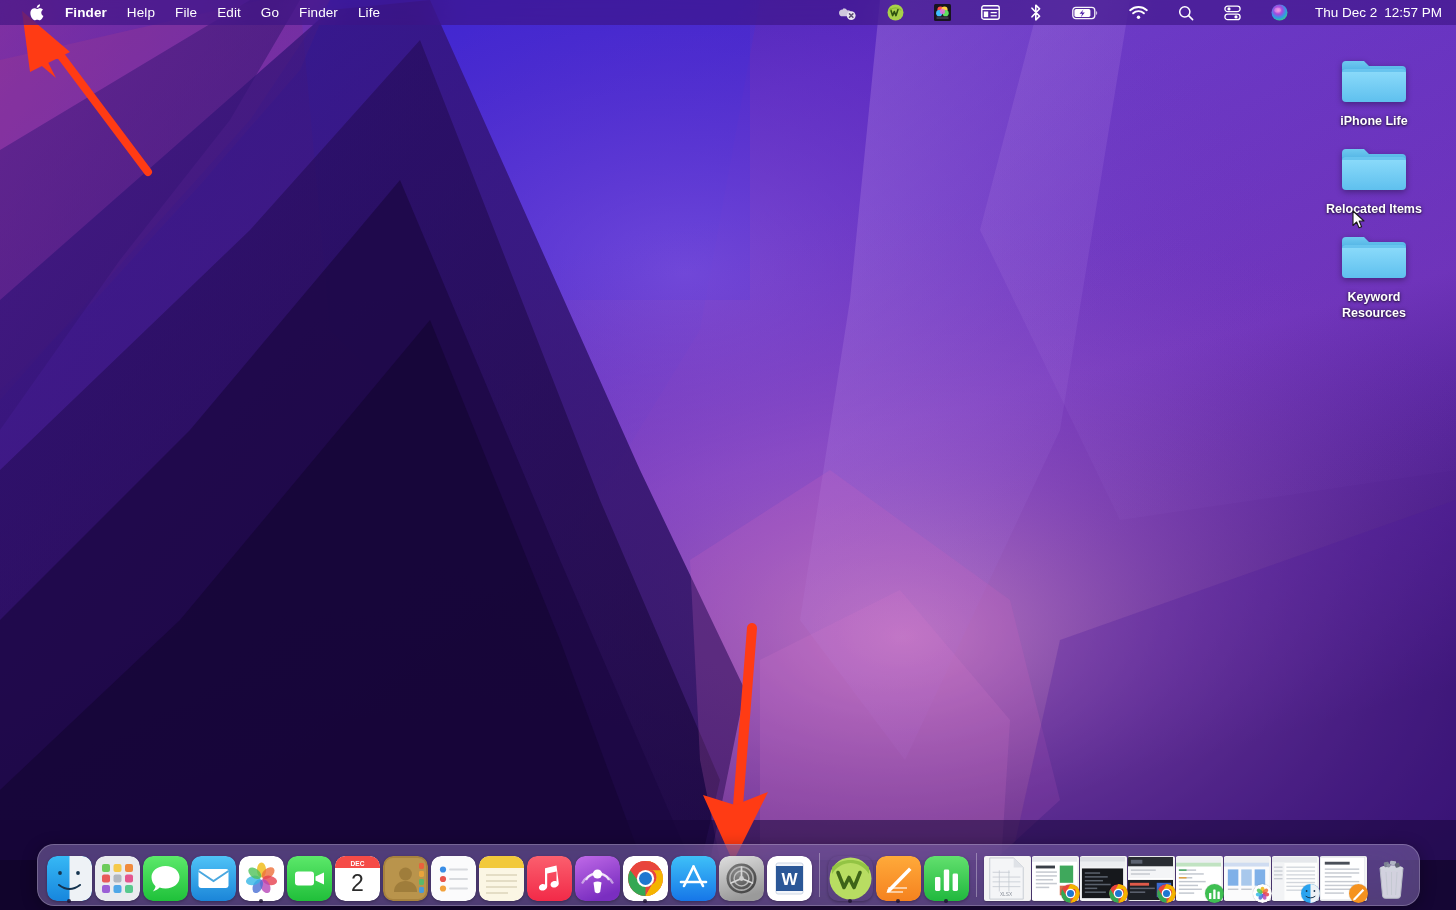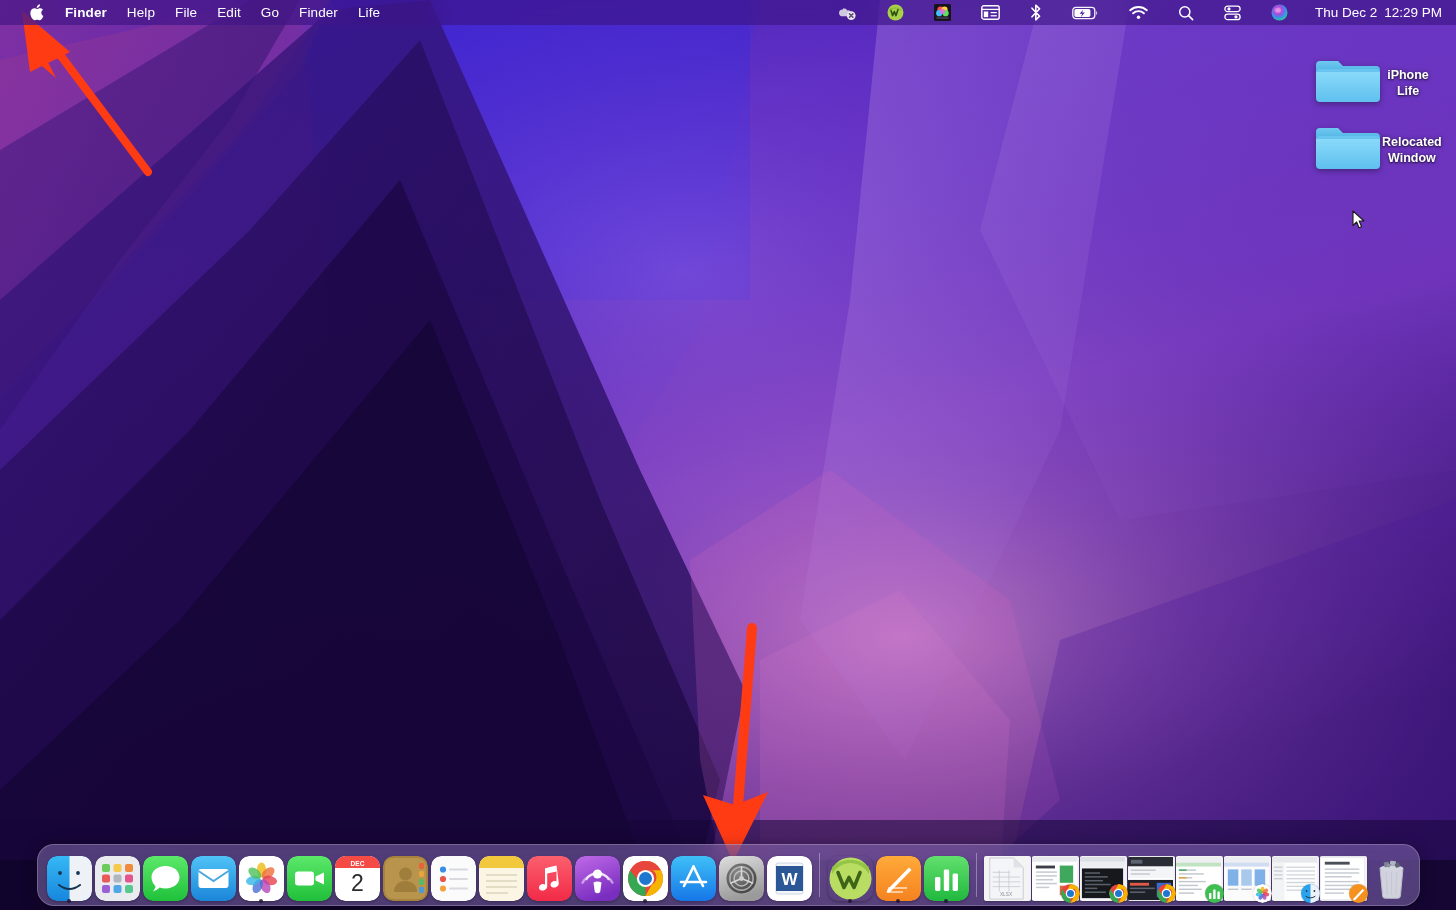--- a/index.html
+++ b/index.html
@@ -53,21 +53,21 @@
 
   
   #desktop-icons {
     position:absolute; top:52px; right:16px;
     width:132px; z-index:20;
     display:flex; flex-direction:column; align-items:center;
     gap:11px;
   }
   .desktop-icon {
     width:120px;
-    display:flex; flex-direction:row; align-items:center;
+    display:flex; flex-direction:column; align-items:center;
     position:relative;
   }
   .folder-glyph { width:68px; height:56px; position:relative; }
   .folder-glyph svg { width:68px; height:56px; display:block;
     filter:drop-shadow(0 2px 3px rgba(0,0,0,0.35)); }
   .desktop-icon .label {
     margin-top:5px;
     font-size:12.5px; font-weight:bold; color:#fff;
     text-align:center; line-height:1.28;
     text-shadow:0 1px 2px rgba(0,0,0,0.65), 0 0 4px rgba(0,0,0,0.45);
@@ -323,21 +323,21 @@
             <stop offset="100%" stop-color="#ef6a3c"></stop>
           </radialGradient>
         </defs>
         <circle cx="8.5" cy="8.5" r="8" fill="url(#siriG)"></circle>
         <ellipse cx="6.6" cy="6.2" rx="3.3" ry="2.4" fill="#ffffff" opacity="0.22"></ellipse>
       </svg>
     </div>
 
     <div id="clock">
       <span class="date">Thu Dec 2</span>
-      <span class="time">12:29 PM</span>
+      <span class="time">12:57 PM</span>
     </div>
   </div>
 </div>
 
 <div id="desktop-icons">
 
   <div class="desktop-icon">
     <div class="folder-glyph">
       <svg viewBox="0 0 68 56" xmlns="http://www.w3.org/2000/svg">
         <defs>
@@ -359,23 +359,33 @@
   </div>
 
   <div class="desktop-icon">
     <div class="folder-glyph">
       <svg viewBox="0 0 68 56" xmlns="http://www.w3.org/2000/svg">
         <path d="M6,9 h18 l5,5 h33 a4,4 0 0 1 4,4 v4 H2 v-9 a4,4 0 0 1 4,-4 z" fill="url(#folderTop)"></path>
         <rect x="2" y="17" width="64" height="33" rx="4" fill="url(#folderBody)"></rect>
         <rect x="2" y="17" width="64" height="3" fill="#4cb3e6" opacity="0.55"></rect>
       </svg>
     </div>
-    <div class="label">Relocated Window</div>
+    <div class="label">Relocated Items</div>
   </div>
 
+  <div class="desktop-icon">
+    <div class="folder-glyph">
+      <svg viewBox="0 0 68 56" xmlns="http://www.w3.org/2000/svg">
+        <path d="M6,9 h18 l5,5 h33 a4,4 0 0 1 4,4 v4 H2 v-9 a4,4 0 0 1 4,-4 z" fill="url(#folderTop)"></path>
+        <rect x="2" y="17" width="64" height="33" rx="4" fill="url(#folderBody)"></rect>
+        <rect x="2" y="17" width="64" height="3" fill="#4cb3e6" opacity="0.55"></rect>
+      </svg>
+    </div>
+    <div class="label">Keyword Resources</div>
+  </div>
 </div>
 
 <div id="mouse-cursor">
   <svg viewBox="0 0 16 20" xmlns="http://www.w3.org/2000/svg">
     <path d="M1,1 L1,15.5 L4.6,12 L7,17.8 L9.6,16.7 L7.2,11 L12,11 Z" fill="#ffffff" stroke="#1a1a1a" stroke-width="1.1" stroke-linejoin="round"></path>
   </svg>
 </div>
 
 <div id="annotations">
   <svg viewBox="0 0 1456 910" xmlns="http://www.w3.org/2000/svg">

